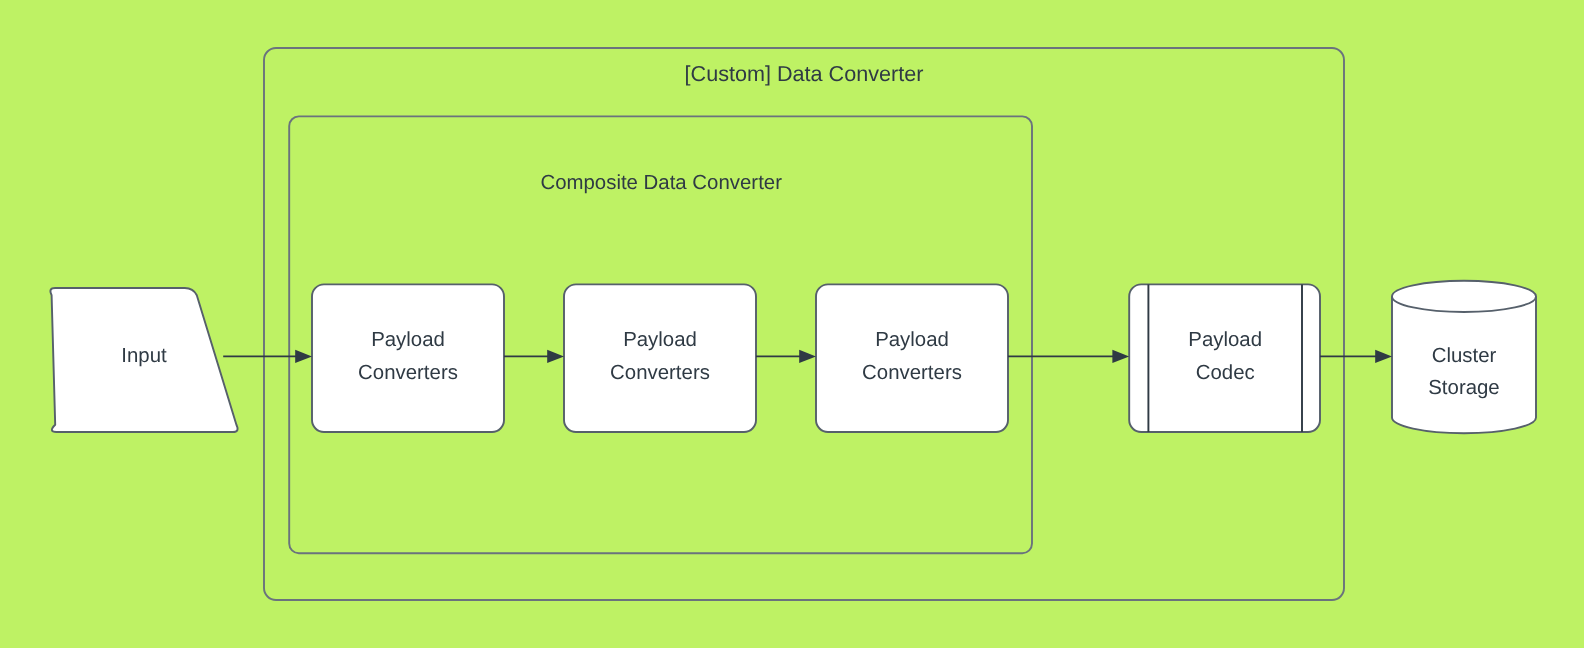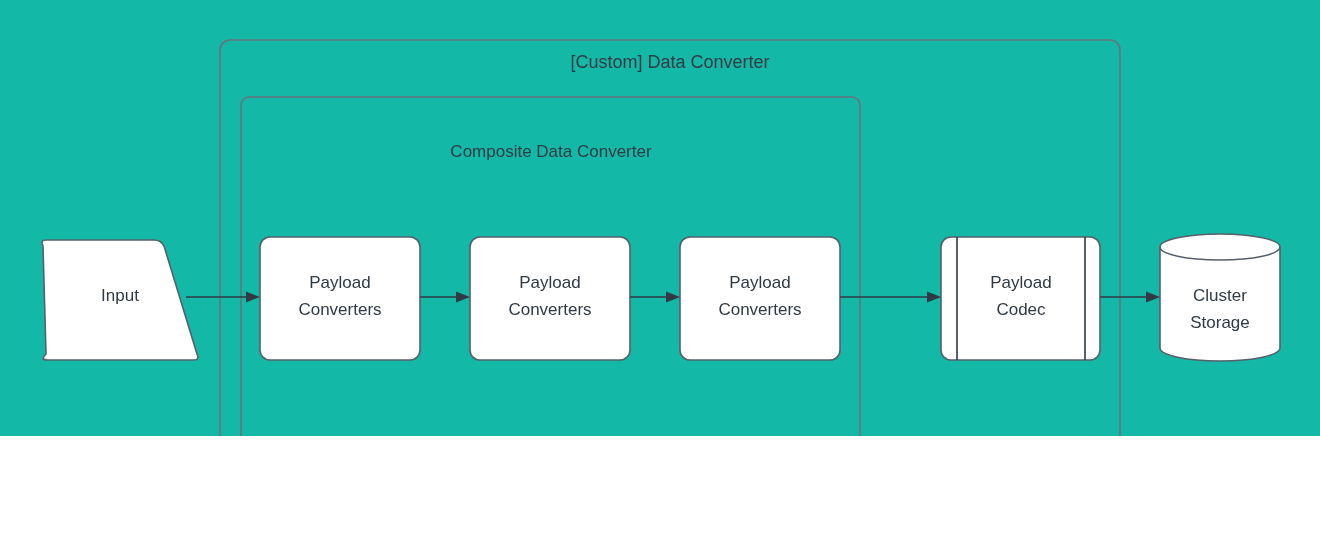--- a/index.html
+++ b/index.html
@@ -7,22 +7,22 @@
     margin: 0;
     padding: 0;
     background: #ffffff;
   }
   body {
     font-family: "Liberation Sans", sans-serif;
   }
   #diagram-root {
     position: relative;
     width: 1320px;
-    height: 436px;
-    background: #14b8a6;
+    height: 540px;
+    background: #bef264;
     overflow: hidden;
   }
   #diagram-svg {
     position: absolute;
     top: 0;
     left: 0;
     width: 1320px;
     height: 540px;
     display: block;
   }

